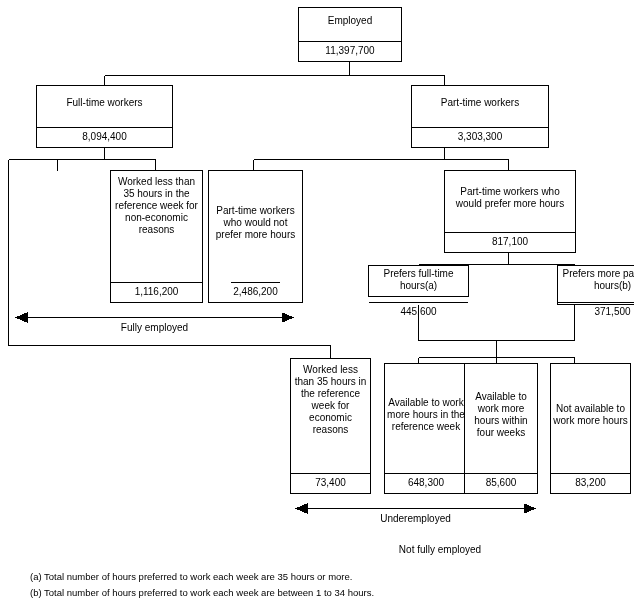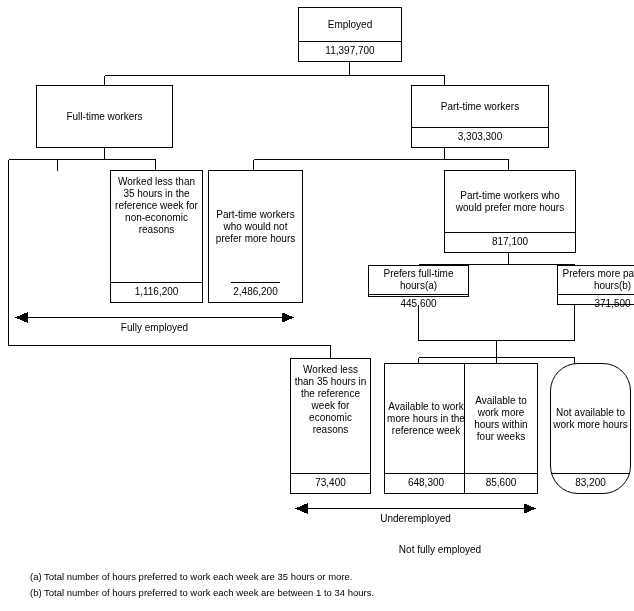--- a/index.html
+++ b/index.html
@@ -24,20 +24,21 @@
     height: 611px;
     pointer-events: none;
   }
   .node {
     position: absolute;
     border: 1px solid #000000;
     background: #ffffff;
     box-sizing: border-box;
     display: flex;
     flex-direction: column;
+    gap: 8px;
   }
   .node .label {
     flex: 1 1 auto;
     display: flex;
     align-items: center;
     justify-content: center;
     text-align: center;
     font-size: 10px;
     line-height: 12px;
     padding: 2px 2px;
@@ -121,20 +122,21 @@
     </g>
   </svg>
 
   <div class="node" style="left:298px; top:7px; width:104px; height:55px;">
     <div class="label">Employed</div>
     <div class="value">11,397,700</div>
   </div>
 
   <div class="node" style="left:36px; top:85px; width:137px; height:63px;">
     <div class="label">Full-time workers</div>
+    <div class="value">8,094,400</div>
   </div>
 
   <div class="node" style="left:375px; top:85px; width:138px; height:63px;margin-left:36px;">
     <div class="label">Part-time workers</div>
     <div class="value">3,303,300</div>
   </div>
 
 
   <div class="node" style="left:110px; top:170px; width:93px; height:133px;">
     <div class="label topalign">Worked less than 35 hours in the reference week for non-economic reasons</div>
@@ -169,21 +171,21 @@
   <div class="node" style="left:376px; top:363px; width:84px; height:131px;margin-left:8px;">
     <div class="label">Available to work more hours in the reference week</div>
     <div class="value">648,300</div>
   </div>
 
   <div class="node" style="left:464px; top:363px; width:74px; height:131px;">
     <div class="label">Available to work more hours within four weeks</div>
     <div class="value">85,600</div>
   </div>
 
-  <div class="node" style="left:550px; top:363px; width:81px; height:131px;border-radius:28px;">
+  <div class="node" style="left:550px; top:363px; width:81px; height:131px;">
     <div class="label">Not available to work more hours</div>
     <div class="value">83,200</div>
   </div>
 
   <div class="annot" style="left:16px; top:322px; width:277px;">Fully employed</div>
 
   <div class="annot" style="left:296px; top:513px; width:239px;">Underemployed</div>
 
   <div class="annot" style="left:330px; top:544px; width:220px;">Not fully employed</div>
 

